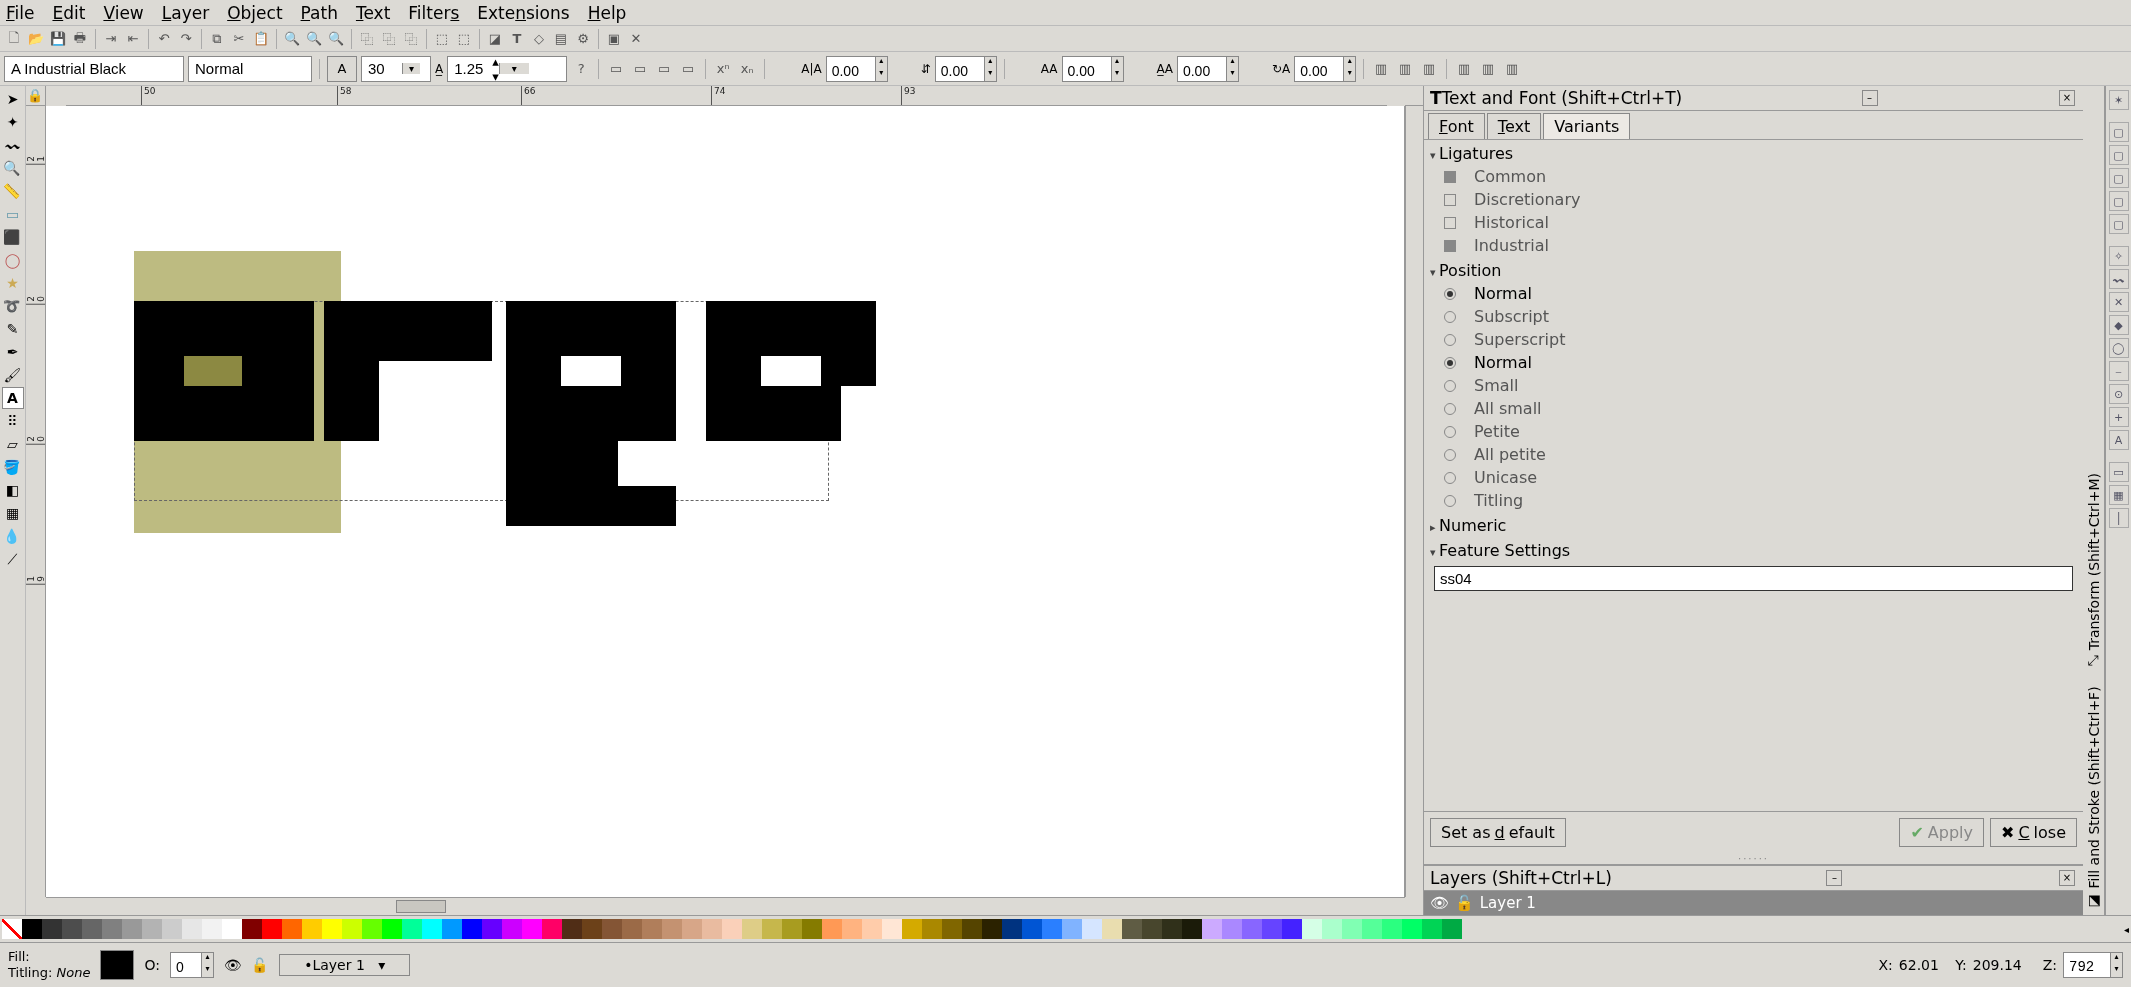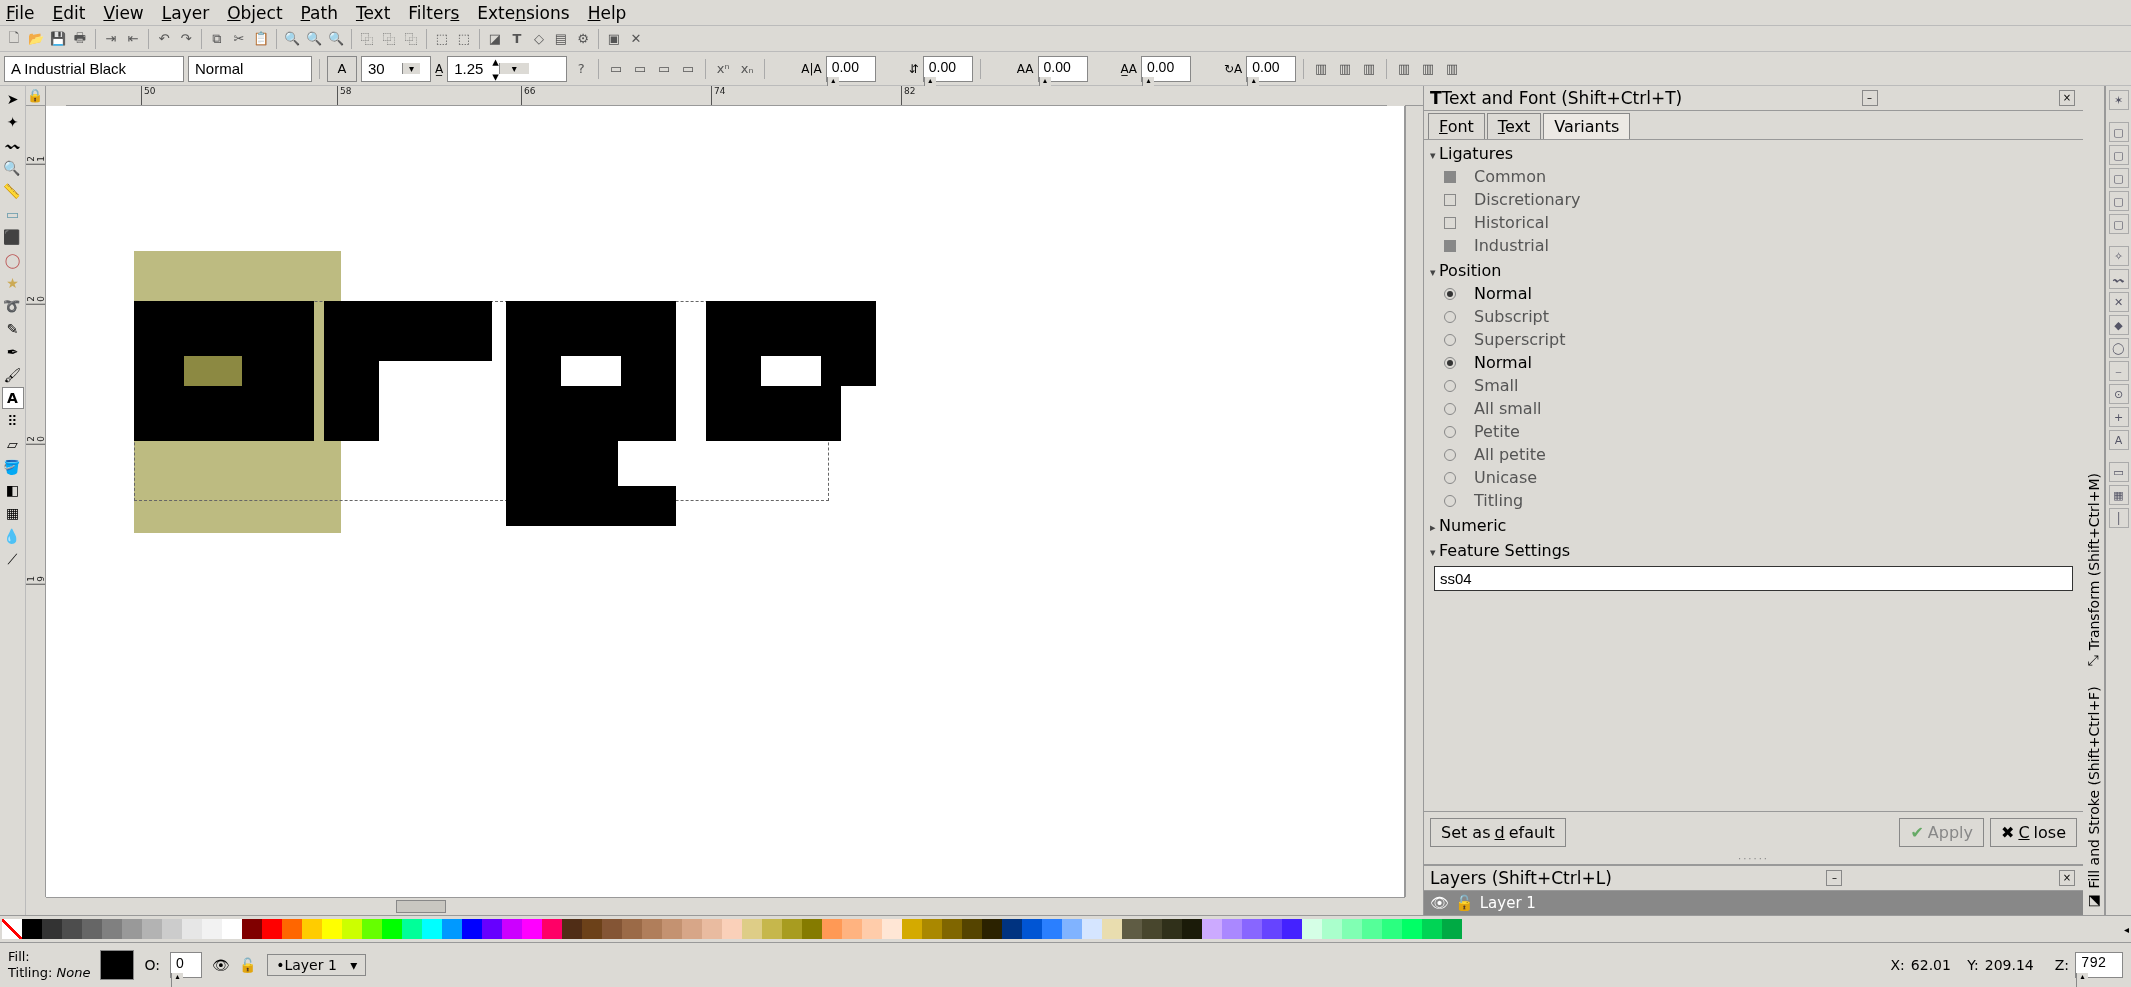--- a/index.html
+++ b/index.html
@@ -7,21 +7,21 @@
 .menubar { display: flex; align-items: center; padding: 2px 6px; background: #dcdad5; border-bottom: 1px solid #bbb; height: 26px; }
 .menubar span { margin-right: 18px; cursor: pointer; font-size: 17px; }
 .menubar span u { text-decoration: underline; }
 .toolbar { display: flex; align-items: center; padding: 2px 4px; background: #dcdad5; border-bottom: 1px solid #bbb; height: 26px; gap:2px; }
 .tbtn { width: 20px; height: 20px; display:flex; align-items:center; justify-content:center; font-size:13px; color:#555; border:1px solid transparent; }
 .sep { width:1px; height:20px; background:#aaa; margin:0 3px; }
 .toolbar2 { display:flex; align-items:center; padding:2px 4px; background:#dcdad5; border-bottom:1px solid #bbb; height:34px; gap:4px; }
 .combo { display:flex; align-items:center; border:1px solid #888; background:#fff; height:26px; }
 .combo input{ border:none; outline:none; padding:2px 6px; font-size:15px; background:transparent;}
 .combo .dd{ width:18px; text-align:center; border-left:1px solid #888; font-size:10px; background:#dcdad5;}
-.spin { display:flex; align-items:flex-start; border:1px solid #888; background:#fff; height:26px;flex-direction:column;}
+.spin { display:flex; align-items:flex-end; border:1px solid #888; background:#fff; height:26px;}
 .spin input{ border:none; outline:none; padding:2px 5px; font-size:14px; width:48px; text-align:left;}
 .spin .sp{ display:flex; flex-direction:column; width:12px;}
 .spin .sp div{ height:12px; font-size:8px; line-height:8px; text-align:center; border-left:1px solid #888; background:#dcdad5;}
 .mainrow { display:flex; height: calc(987px - 26px - 26px - 34px - 28px - 44px); }
 .toolbox { width:26px; background:#dcdad5; border-right:1px solid #bbb; display:flex; flex-direction:column; padding-top:2px; gap:1px; align-items:center;}
 .toolbox .tool{ width:22px; height:22px; display:flex; align-items:center; justify-content:center; font-size:14px; border:1px solid transparent;}
 .toolbox .tool.sel{ background:#fff; border:1px solid #888;}
 .canvaswrap{ flex:1; display:flex; flex-direction:column; background:#dcdad5; position:relative;}
 .hruler{ height:20px; background:#dcdad5; border-bottom:1px solid #999; position:relative; margin-left:20px; margin-right:18px; overflow:hidden; font-size:9px;}
 .hruler .tick{ position:absolute; top:0; height:20px; border-left:1px solid #555; padding-left:2px; color:#222;}
@@ -56,21 +56,21 @@
 .layerrow{ display:flex; align-items:center; background:#888; color:#fff; padding:3px 6px; font-size:15px; gap:6px;}
 .snapcol{ width:26px; background:#dcdad5; border-left:1px solid #999; display:flex; flex-direction:column; align-items:center; padding-top:4px; gap:3px;}
 .snapcol .sbtn{ width:20px; height:20px; border:1px solid #aaa; font-size:11px; display:flex; align-items:center; justify-content:center; color:#556;}
 .vtab{ width:22px; background:#dcdad5; border-left:1px solid #999; writing-mode:vertical-rl; transform:rotate(180deg); display:flex; align-items:center; justify-content:flex-start; padding:6px 2px; font-size:14px; gap:20px;}
 .swatches{ height:28px; display:flex; align-items:center; border-top:1px solid #999; border-bottom:1px solid #999; background:#dcdad5; padding:0 2px;}
 .sw{ width:20px; height:20px;}
 .sw.x{ background:#fff; position:relative;}
 .sw.x::after{content:"";position:absolute;left:0;top:0;right:0;bottom:0;background:linear-gradient(45deg,transparent 45%,red 45%,red 55%,transparent 55%);}
 .statusbar{ height:44px; display:flex; align-items:center; padding:2px 8px; background:#dcdad5; font-size:14px; gap:10px;}
 .statusbar .fillstroke{ line-height:16px; font-size:13px;}
-.statusbar .layercombo{ border:1px solid #888; padding:2px 8px; background:#dcdad5;}
+.statusbar .layercombo{ border:1px solid #888; padding:2px 24px; background:#dcdad5;}
 .statusbar .right{ margin-left:auto; display:flex; align-items:center; gap:6px; font-size:14px;}
 .selrect{ position:absolute; border:1px dashed #666;}
 .tbox{ border:1px solid #888; background:#dcdad5; height:26px; display:flex; align-items:center; justify-content:center; width:30px;}
 .icon{ font-size:12px;margin-left:29px;}
 </style>
 </head>
 <body>
 
 <div class="menubar">
   <span><u>F</u>ile</span>
@@ -239,21 +239,21 @@
   </div>
 
   <div class="canvaswrap">
     <div style="display:flex;">
       <div style="width:20px;height:20px;border-right:1px solid #999;border-bottom:1px solid #999;display:flex;align-items:center;justify-content:center;">🔒</div>
       <div class="hruler" style="flex:1;">
         <div class="tick" style="left:75px;">50</div>
         <div class="tick" style="left:271px;text-align:center;">58</div>
         <div class="tick" style="left:455px;">66</div>
         <div class="tick" style="left:645px;">74</div>
-        <div class="tick" style="left:835px;">82</div>
+        <div class="tick" style="left:835px;">93</div>
       </div>
       <div style="width:18px;height:20px;border-bottom:1px solid #999;"></div>
     </div>
     <div class="crow">
       <div class="vruler">
         <div class="tick" style="top:50px;"><span>2</span><br><span>1</span><br></div>
         <div class="tick" style="top:190px;"><span>2</span><br><span>0</span><br></div>
         <div class="tick" style="top:330px;"><span>2</span><br><span>0</span><br></div>
         <div class="tick" style="top:470px;"><span>1</span><br><span>9</span><br></div>
       </div>

